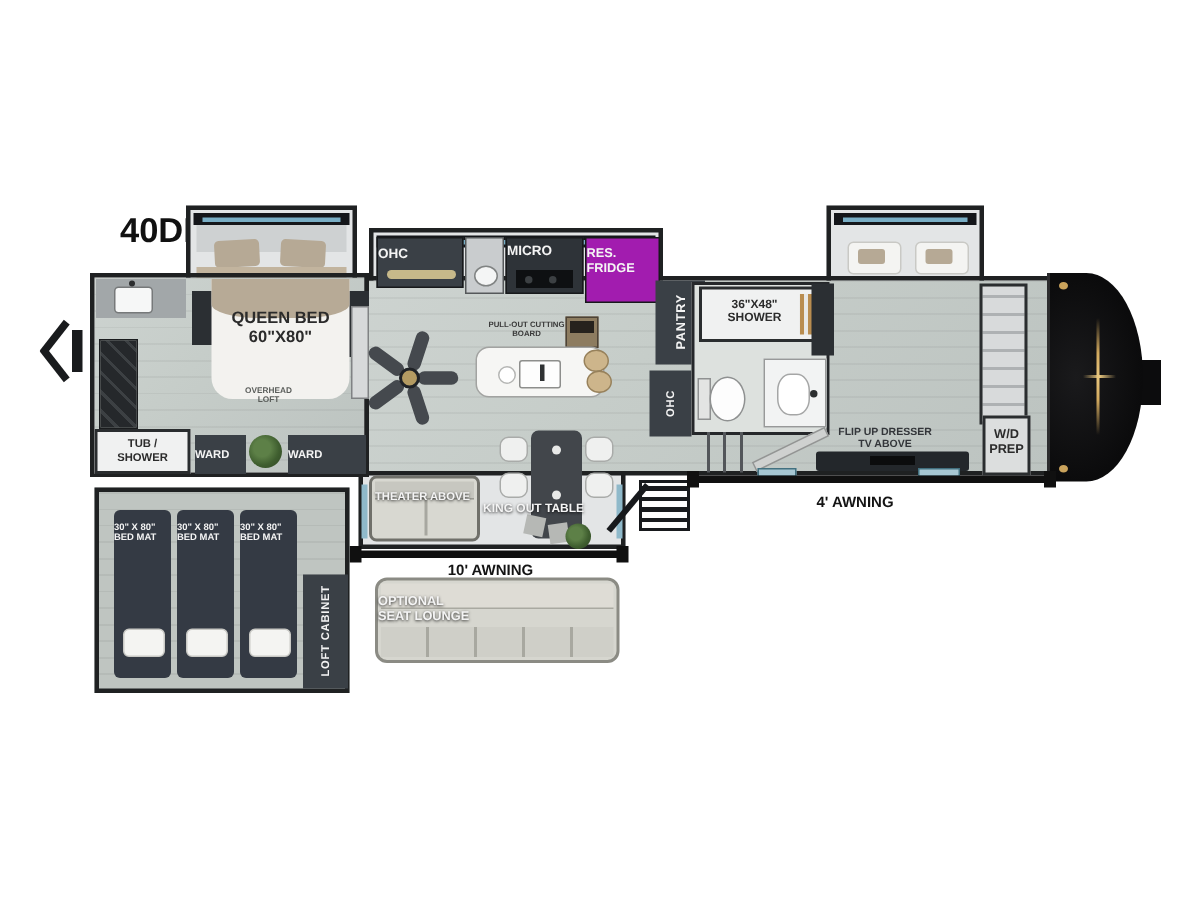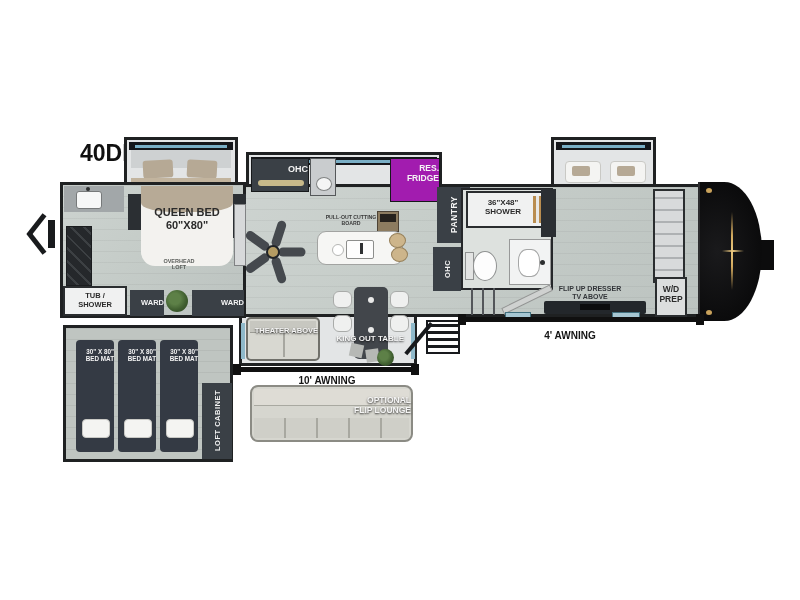--- a/index.html
+++ b/index.html
@@ -8,21 +8,21 @@
   .abs{position:absolute;}
   .ml{white-space:pre-line;line-height:1.15;}
   .floor{background:
       repeating-linear-gradient(180deg, rgba(0,0,0,0.045) 0 1px, transparent 1px 11px),
       linear-gradient(135deg,#cdd3d0 0%,#c6cdc9 40%,#bcc3c0 100%);}
   .wall{border:3px solid #1f2122;box-sizing:border-box;}
   .slide{background:#e3e5e6;border:3px solid #1f2122;box-sizing:border-box;}
   .slide .topband{position:absolute;left:2px;right:2px;top:2px;height:8px;background:#14161a;}
   .slide .glass{position:absolute;left:8px;right:8px;top:5px;height:3px;background:#79aec5;}
   .cab{background:#3a4046;box-sizing:border-box;}
-  .wlbl{color:#f4f4f4;font-weight:bold;text-align:right;}
+  .wlbl{color:#f4f4f4;font-weight:bold;text-align:left;}
   .dlbl{color:#2b2b2b;font-weight:bold;text-align:center;}
   .shadowed{text-shadow:0 1px 2px rgba(0,0,0,0.8);}
   .vert{writing-mode:vertical-rl;transform:rotate(180deg);display:flex;align-items:center;justify-content:center;
         letter-spacing:0.5px;}
   .whitebox{background:#f0f1f1;border:2px solid #2a2d2f;box-sizing:border-box;}
   .pillow{background:#f4f4f2;border:1px solid #c9c9c5;border-radius:4px;}
   .blade{position:absolute;left:50%;top:50%;width:27px;height:9px;background:#45494e;border-radius:5px;}
   .chair{background:#eff0ef;border:1px solid #a9aba9;border-radius:6px;box-sizing:border-box;}
   .plant{background:radial-gradient(circle at 40% 40%, #5d8047 0 30%, #3f5e2f 60%, #2e4522 100%);border-radius:50%;}
   .awnbar{background:#101010;}
@@ -112,20 +112,27 @@
 LOFT</div>
   <div class="abs" style="left:234px;top:204px;width:12px;height:62px;background:#d7d9da;border:1px solid #808284;box-sizing:border-box;"></div>
 
   <div class="abs cab" style="left:251px;top:158px;width:58px;height:34px;border:1px solid #17191b;">
     <div class="wlbl" style="font-size:9px;margin-top:5px;">OHC</div>
     <div class="abs" style="left:6px;bottom:5px;width:46px;height:6px;background:#c7b98a;border-radius:3px;"></div>
   </div>
   <div class="abs" style="left:310px;top:158px;width:26px;height:38px;background:#c9ccce;border:1px solid #55585a;box-sizing:border-box;">
     <div class="abs" style="left:5px;top:18px;width:14px;height:12px;background:#f4f5f5;border:1px solid #808383;border-radius:50%;"></div>
   </div>
+  <div class="abs" style="left:337px;top:158px;width:52px;height:38px;background:#2e3338;border:1px solid #17191b;box-sizing:border-box;">
+    <div class="wlbl" style="font-size:9px;margin-top:3px;">MICRO</div>
+    <div class="abs" style="left:6px;bottom:3px;width:38px;height:12px;background:#0e1012;">
+      <div class="abs" style="left:6px;top:4px;width:5px;height:5px;background:#3c4043;border-radius:50%;"></div>
+      <div class="abs" style="left:22px;top:4px;width:5px;height:5px;background:#3c4043;border-radius:50%;"></div>
+    </div>
+  </div>
   <div class="abs" style="left:390px;top:158px;width:50px;height:44px;background:#a21caf;border:1px solid #17191b;box-sizing:border-box;">
     <div class="ml wlbl" style="font-size:8.5px;margin-top:5px;">RES.
 FRIDGE</div>
   </div>
 
   <div class="abs" style="left:244px;top:223px;width:58px;height:58px;">
     <div class="blade" style="transform:translate(-50%,-50%) rotate(0deg) translateX(19px);"></div>
     <div class="blade" style="transform:translate(-50%,-50%) rotate(72deg) translateX(19px);"></div>
     <div class="blade" style="transform:translate(-50%,-50%) rotate(144deg) translateX(19px);"></div>
     <div class="blade" style="transform:translate(-50%,-50%) rotate(216deg) translateX(19px);"></div>
@@ -214,21 +221,21 @@
 
   <div class="abs awnbar" style="left:236px;top:367px;width:182px;height:5px;"></div>
   <div class="abs awncap" style="left:233px;top:364px;width:8px;height:11px;"></div>
   <div class="abs awncap" style="left:411px;top:364px;width:8px;height:11px;"></div>
   <div class="abs dlbl" style="left:272px;top:375px;width:110px;font-size:10px;color:#141414;">10' AWNING</div>
 
   <div class="abs" style="left:250px;top:385px;width:163px;height:57px;background:#d6d6cf;border:2px solid #8b8b84;border-radius:8px;box-sizing:border-box;">
     <div class="abs" style="left:2px;top:2px;right:2px;height:16px;background:#dedcd5;border-bottom:1px solid #a9a9a1;"></div>
     <div class="abs" style="left:2px;bottom:2px;right:2px;height:20px;background:repeating-linear-gradient(90deg,#cfcfc8 0 30px,#a8a8a0 30px 32px);"></div>
     <div class="abs ml wlbl shadowed" style="left:0;top:9px;width:100%;font-size:8.5px;">OPTIONAL
-FLIP LOUNGE</div>
+SEAT LOUNGE</div>
   </div>
 
   <div class="abs wall" style="left:63px;top:325px;width:170px;height:137px;background:repeating-linear-gradient(180deg, rgba(0,0,0,0.05) 0 1px, transparent 1px 11px), #bfc5c1;">
     <div class="abs" style="left:10px;top:12px;width:38px;height:112px;background:#343a44;border-radius:4px;">
       <div class="ml wlbl" style="font-size:6.3px;margin-top:8px;">30" X 80"
 BED MAT</div>
       <div class="abs pillow" style="left:6px;bottom:14px;width:26px;height:17px;"></div>
     </div>
     <div class="abs" style="left:52px;top:12px;width:38px;height:112px;background:#343a44;border-radius:4px;">
       <div class="ml wlbl" style="font-size:6.3px;margin-top:8px;">30" X 80"

